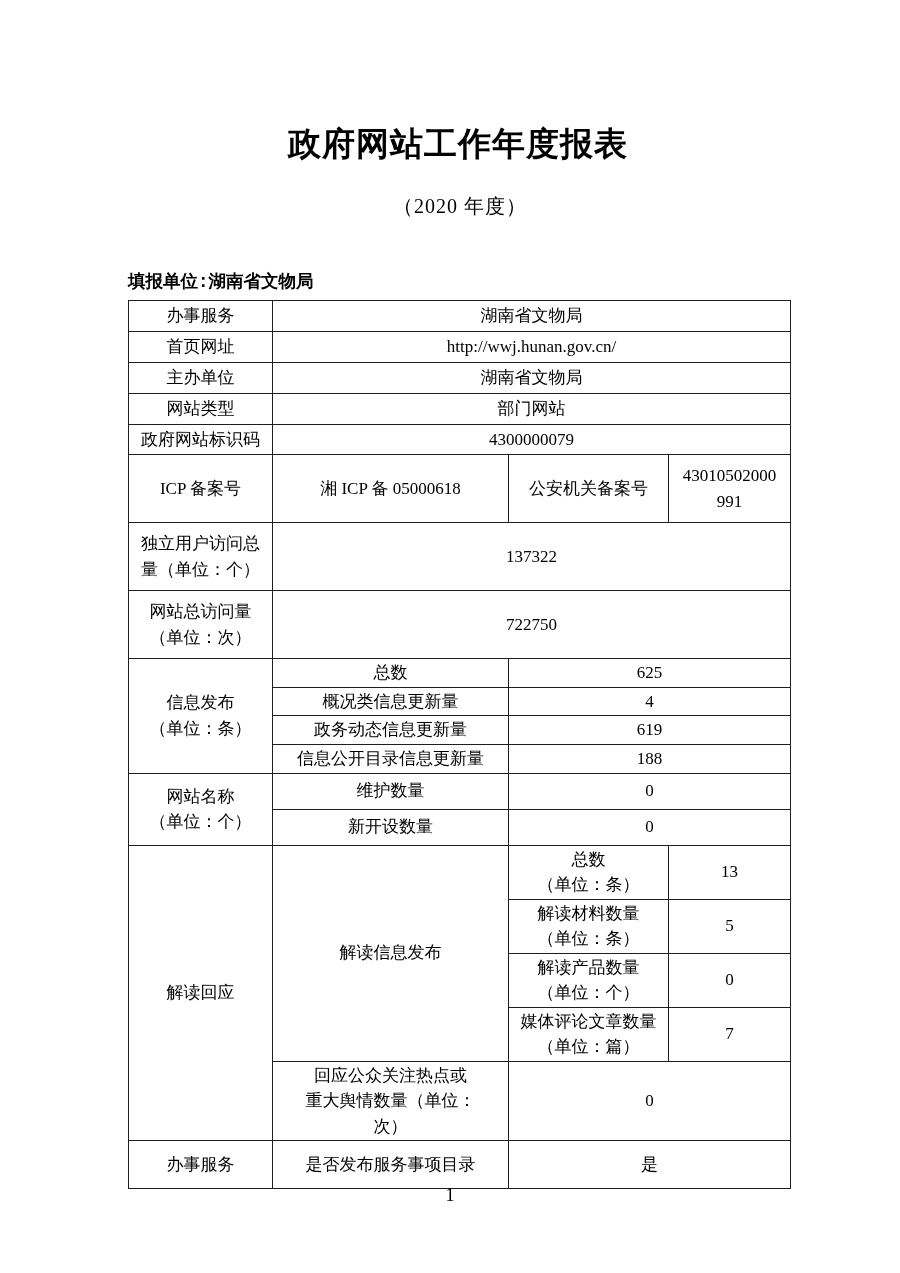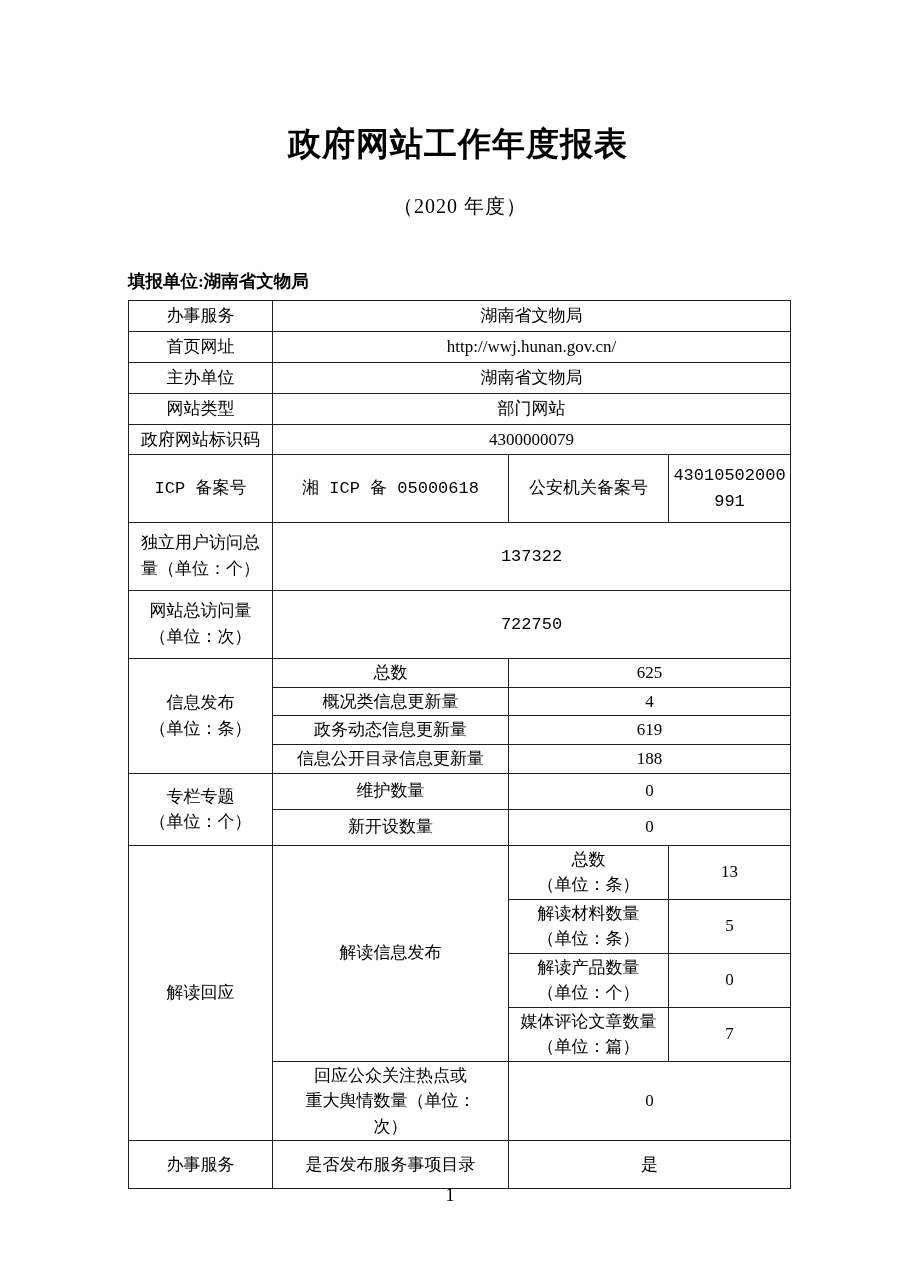--- a/index.html
+++ b/index.html
@@ -19,42 +19,42 @@
     font-family: "Liberation Sans", "DejaVu Sans", sans-serif;
     font-weight: bold; font-size: 33px; letter-spacing: 1px;
   }
   .doc-subtitle {
     position: absolute; top: 193px; left: 10px; width: 900px;
     text-align: center;
     font-size: 20px; letter-spacing: 1px;
   }
   .reporting-unit {
     position: absolute; top: 269px; left: 128px;
-    font-size: 17.5px; font-weight: bold;
+    font-size: 17.5px; font-weight: bold; font-family: Liberation Mono, monospace;
   }
 
   table.report {
     position: absolute; left: 128px; top: 300px;
     width: 662px;
     border-collapse: collapse;
     table-layout: fixed;
   }
   table.report td {
     border: 1px solid #1f1f1f;
     text-align: center;
     vertical-align: middle;
     font-size: 17px;
     line-height: 1.5;
     white-space: pre-line;
     padding: 1px 2px;
     overflow: hidden;
   }
   tr.h31 { height: 31px; }
   tr.h30 { height: 30px; padding-left: 36px; }
-  tr.h55 { height: 68px; font-family: Liberation Mono, monospace; }
+  tr.h55 { height: 68px; }
   tr.h28 { height: 28px; }
   tr.h29 { height: 29px; }
   tr.h36 { height: 36px; }
   tr.h52 { height: 52px; }
   tr.h54 { height: 54px; }
   tr.h77 { height: 77px; }
   tr.h48 { height: 48px; }
 
   td.cell-bottom { vertical-align: bottom; padding-bottom: 3px; margin-left: 16px; }
   td.cell-top { vertical-align: top; padding-top: 7px; }
@@ -130,21 +130,21 @@
       </tr>
       <tr class="h28">
         <td>政务动态信息更新量</td>
         <td colspan="2">619</td>
       </tr>
       <tr class="h29">
         <td>信息公开目录信息更新量</td>
         <td colspan="2">188</td>
       </tr>
       <tr class="h36">
-        <td rowspan="2">专栏专题
+        <td rowspan="2">网站名称
 （单位：个）</td>
         <td>维护数量</td>
         <td colspan="2">0</td>
       </tr>
       <tr class="h36">
         <td>新开设数量</td>
         <td colspan="2">0</td>
       </tr>
       <tr class="h52">
         <td rowspan="5">解读回应</td>

